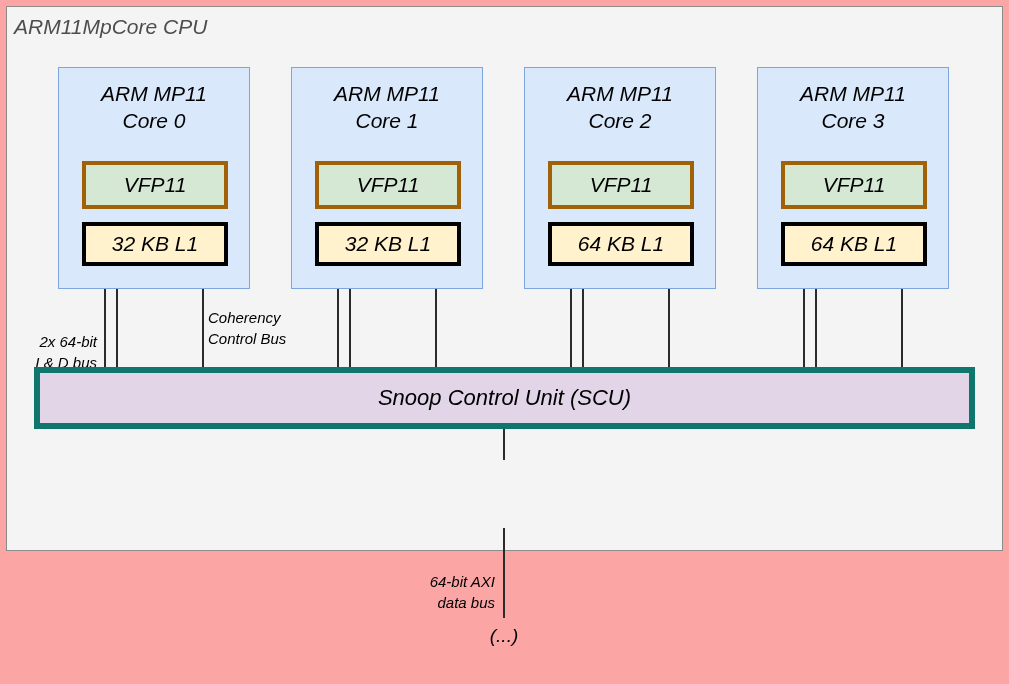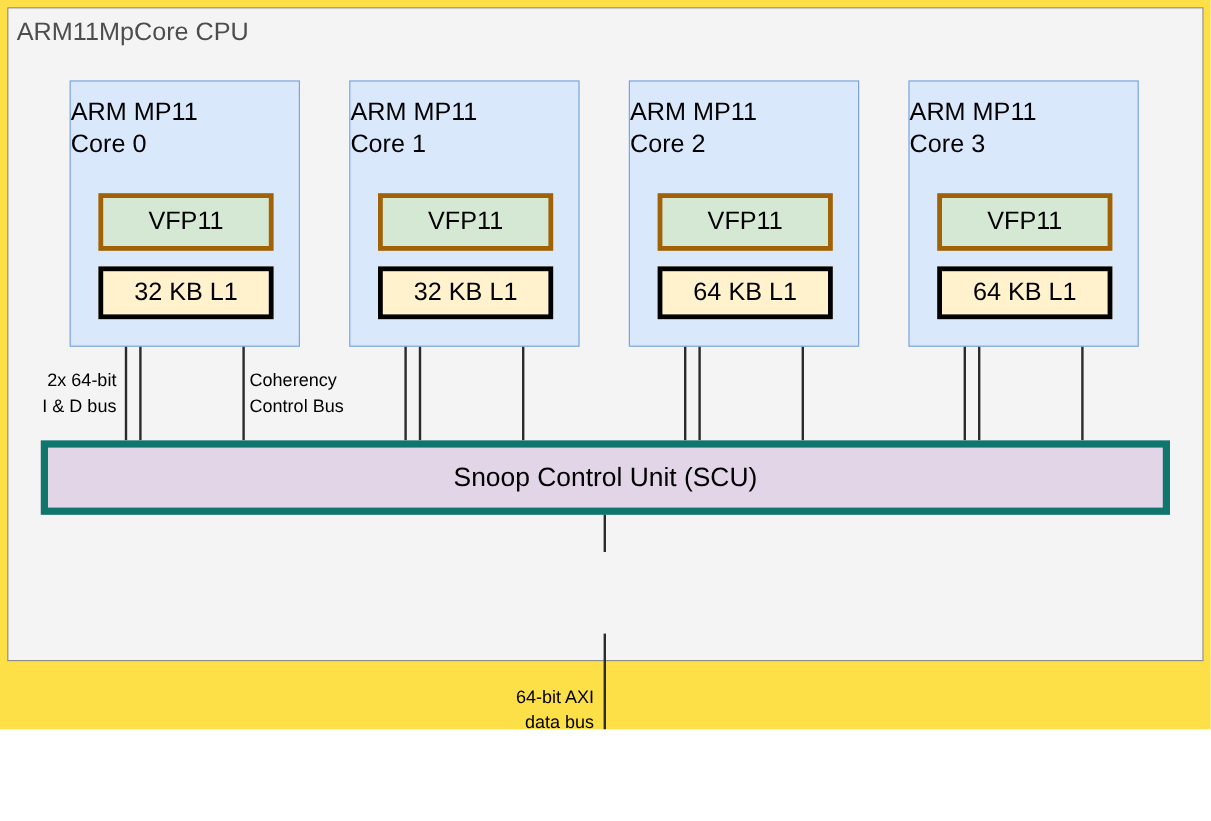--- a/index.html
+++ b/index.html
@@ -8,23 +8,24 @@
     padding: 0;
     background: #ffffff;
   }
   body {
     font-family: "Liberation Sans", sans-serif;
     -webkit-font-smoothing: antialiased;
   }
   #canvas {
     position: relative;
     width: 1009px;
-    height: 608px;
-    background: #fde047;
+    height: 684px;
+    background: #fca5a5;
     overflow: hidden;
+    font-style: italic;
   }
 
   
   .cpu-frame {
     position: absolute;
     left: 6px;
     top: 6px;
     width: 997px;
     height: 545px;
     background: #f4f4f4;
@@ -49,20 +50,21 @@
     height: 222px;
     background: #dae8fc;
     border: 1px solid #7ea6dc;
     box-sizing: border-box;
   }
   .core-title {
     position: absolute;
     left: 0;
     right: 0;
     top: 12px;
+    text-align: center;
     font-size: 21px;
     color: #000000;
     line-height: 27px;
     white-space: pre-line;
   }
   .vfp-box {
     position: absolute;
     left: 23px;
     top: 93px;
     width: 146px;
@@ -102,20 +104,21 @@
   
   .bus-label {
     position: absolute;
     font-size: 15px;
     color: #000000;
     line-height: 21px;
     white-space: pre-line;
   }
   .bus-label.right-align {
     text-align: right;
+    margin-top: 24px;
   }
   .bus-label.left-align {
     text-align: left;
   }
 
   
   .scu-box {
     position: absolute;
     left: 34px;
     top: 367px;

